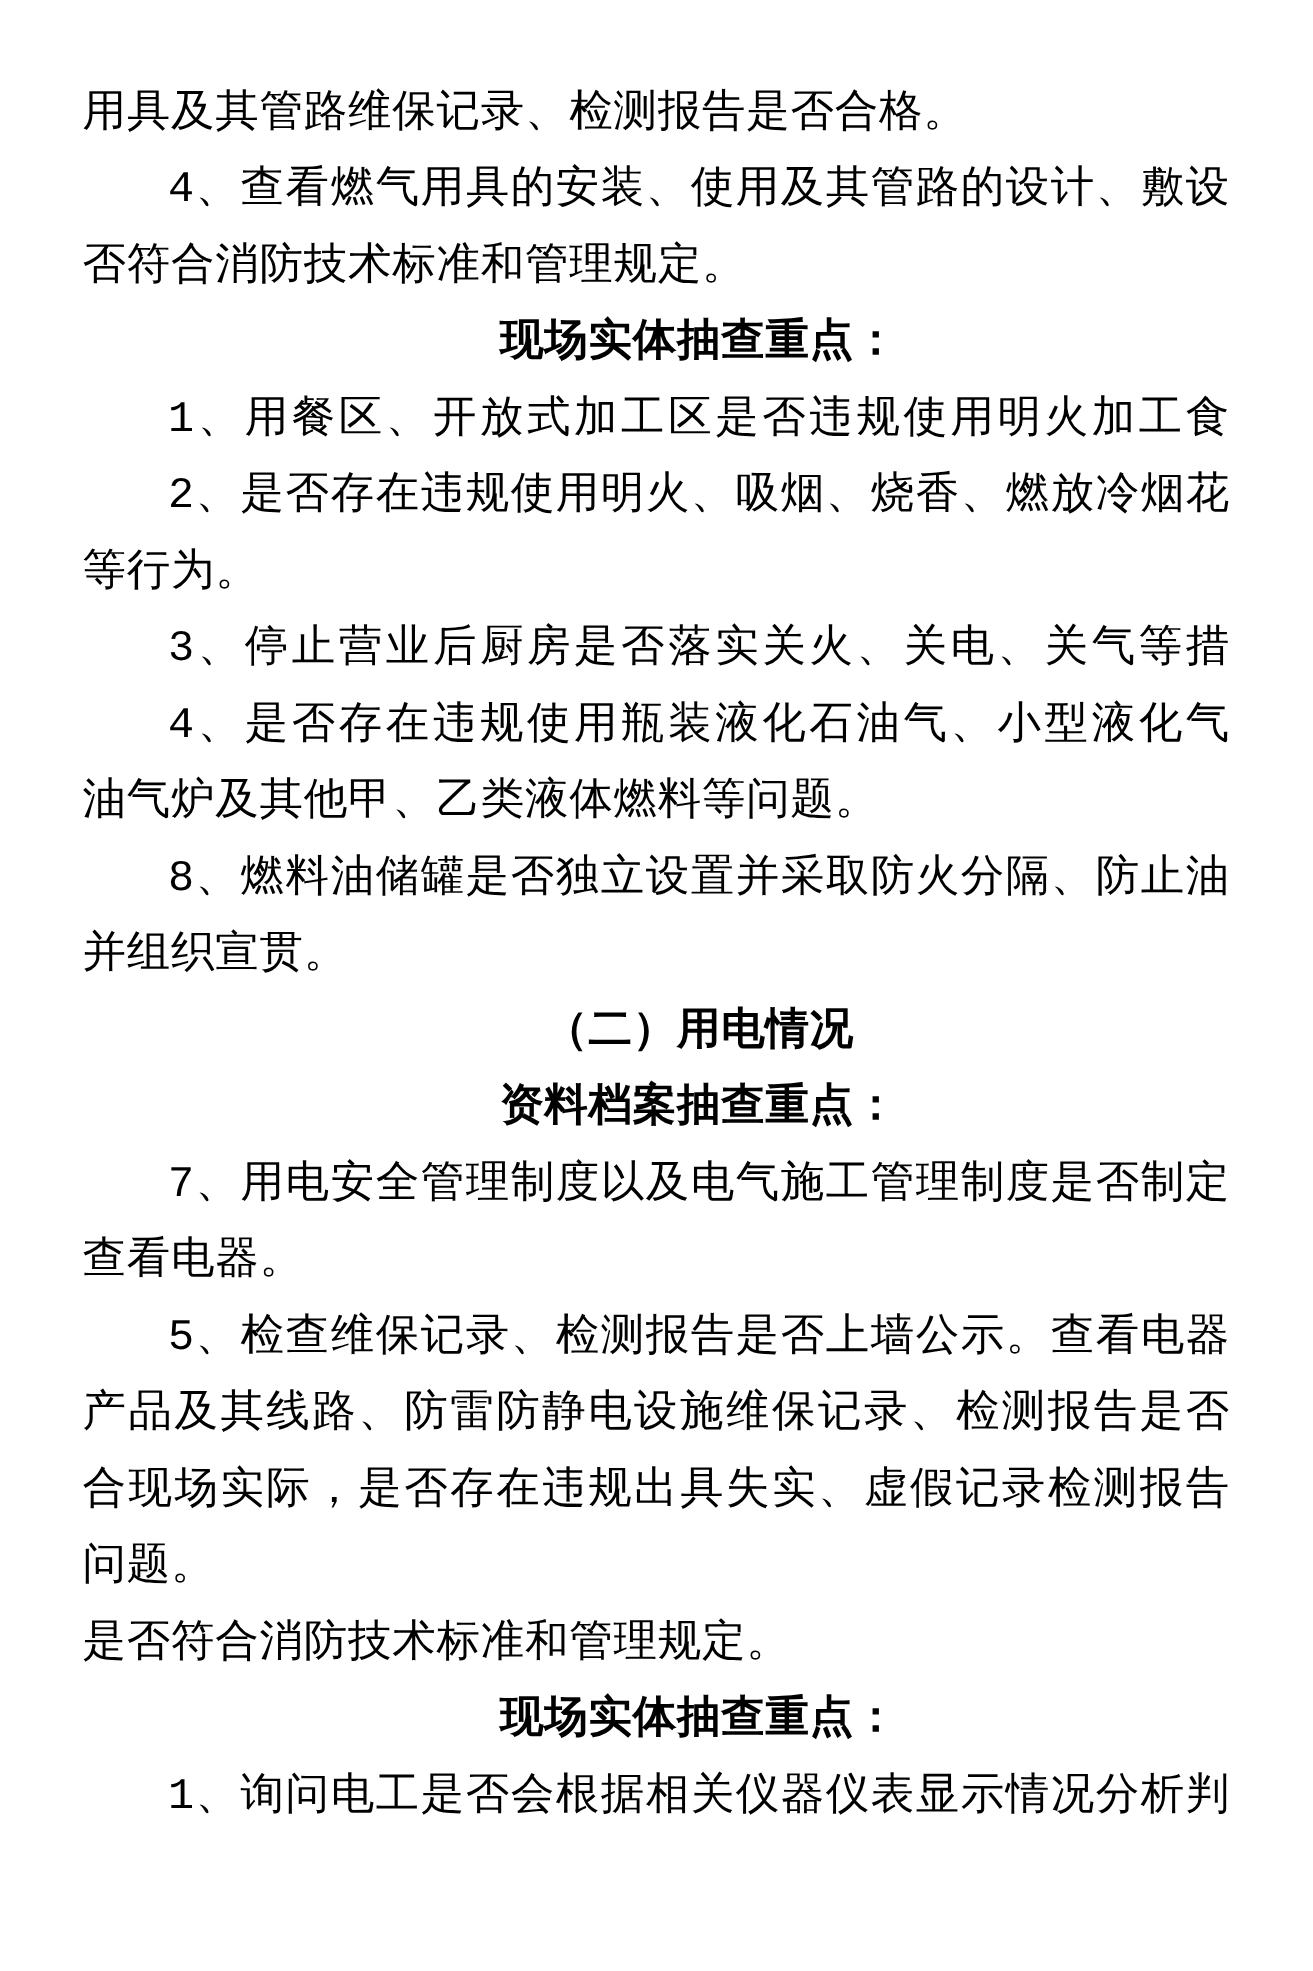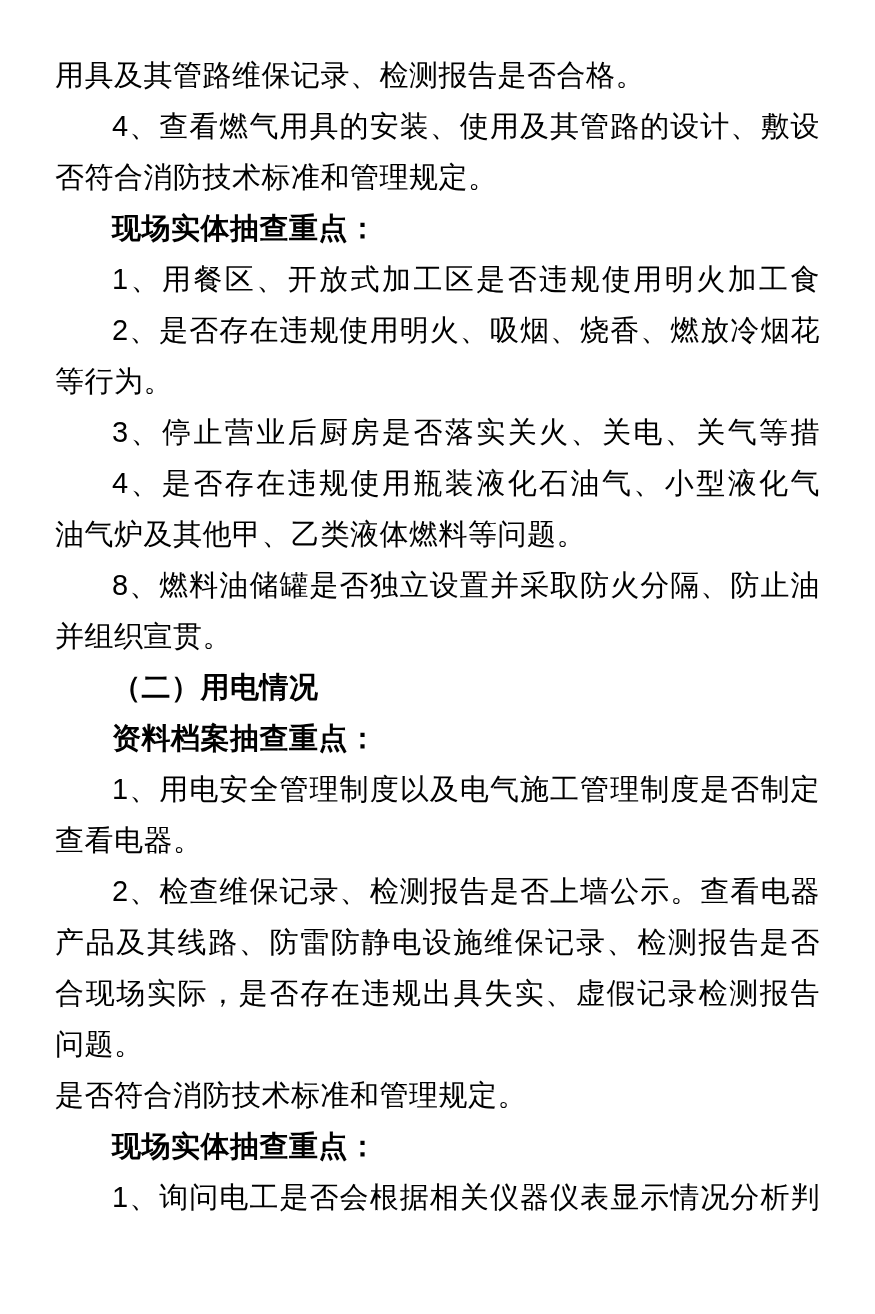--- a/index.html
+++ b/index.html
@@ -5,21 +5,21 @@
   html, body {
     margin: 0;
     padding: 0;
   }
   .page {
     width: 875px;
     height: 1314px;
     background: #ffffff;
     overflow: hidden;
     position: relative;
-    font-family: Liberation Sans, sans-serif;
+    font-family: Liberation Mono, monospace;
   }
   .doc {
     padding: 50px 55px 0 55px;
   }
   .line {
     font-size: 29px;
     line-height: 51px;
     height: 51px;
     color: #000000;
     text-align: left;
@@ -29,20 +29,21 @@
   .line.indent {
     text-indent: 57px;
   }
   .line.fill {
     text-align: justify;
     text-align-last: justify;
     text-justify: inter-character;
   }
   .line.bold {
     font-weight: 700;
+    text-align: center;
   }
 </style>
 </head>
 <body>
 
 <div class="page" style="background: rgb(255, 255, 255); color: rgb(0, 0, 0);">
   <div class="doc">
       <div class="line">用具及其管路维保记录、检测报告是否合格。</div>
       <div class="line indent fill">4、查看燃气用具的安装、使用及其管路的设计、敷设是</div>
       <div class="line">否符合消防技术标准和管理规定。</div>
@@ -50,23 +51,23 @@
       <div class="line indent fill">1、用餐区、开放式加工区是否违规使用明火加工食品。</div>
       <div class="line indent fill">2、是否存在违规使用明火、吸烟、烧香、燃放冷烟花</div>
       <div class="line">等行为。</div>
       <div class="line indent fill">3、停止营业后厨房是否落实关火、关电、关气等措施。</div>
       <div class="line indent fill">4、是否存在违规使用瓶装液化石油气、小型液化气炉、</div>
       <div class="line">油气炉及其他甲、乙类液体燃料等问题。</div>
       <div class="line indent fill">8、燃料油储罐是否独立设置并采取防火分隔、防止油</div>
       <div class="line">并组织宣贯。</div>
       <div class="line bold indent">（二）用电情况</div>
       <div class="line bold indent">资料档案抽查重点：</div>
-      <div class="line indent fill">1、用电安全管理制度以及电气施工管理制度是否制定</div>
+      <div class="line indent fill">7、用电安全管理制度以及电气施工管理制度是否制定</div>
       <div class="line">查看电器。</div>
-      <div class="line indent fill">2、检查维保记录、检测报告是否上墙公示。查看电器</div>
+      <div class="line indent fill">5、检查维保记录、检测报告是否上墙公示。查看电器</div>
       <div class="line fill">产品及其线路、防雷防静电设施维保记录、检测报告是否符</div>
       <div class="line fill">合现场实际，是否存在违规出具失实、虚假记录检测报告的</div>
       <div class="line">问题。</div>
       <div class="line">是否符合消防技术标准和管理规定。</div>
       <div class="line bold indent">现场实体抽查重点：</div>
       <div class="line indent fill">1、询问电工是否会根据相关仪器仪表显示情况分析判</div>
     </div>
 </div>
 
 </body></html>

